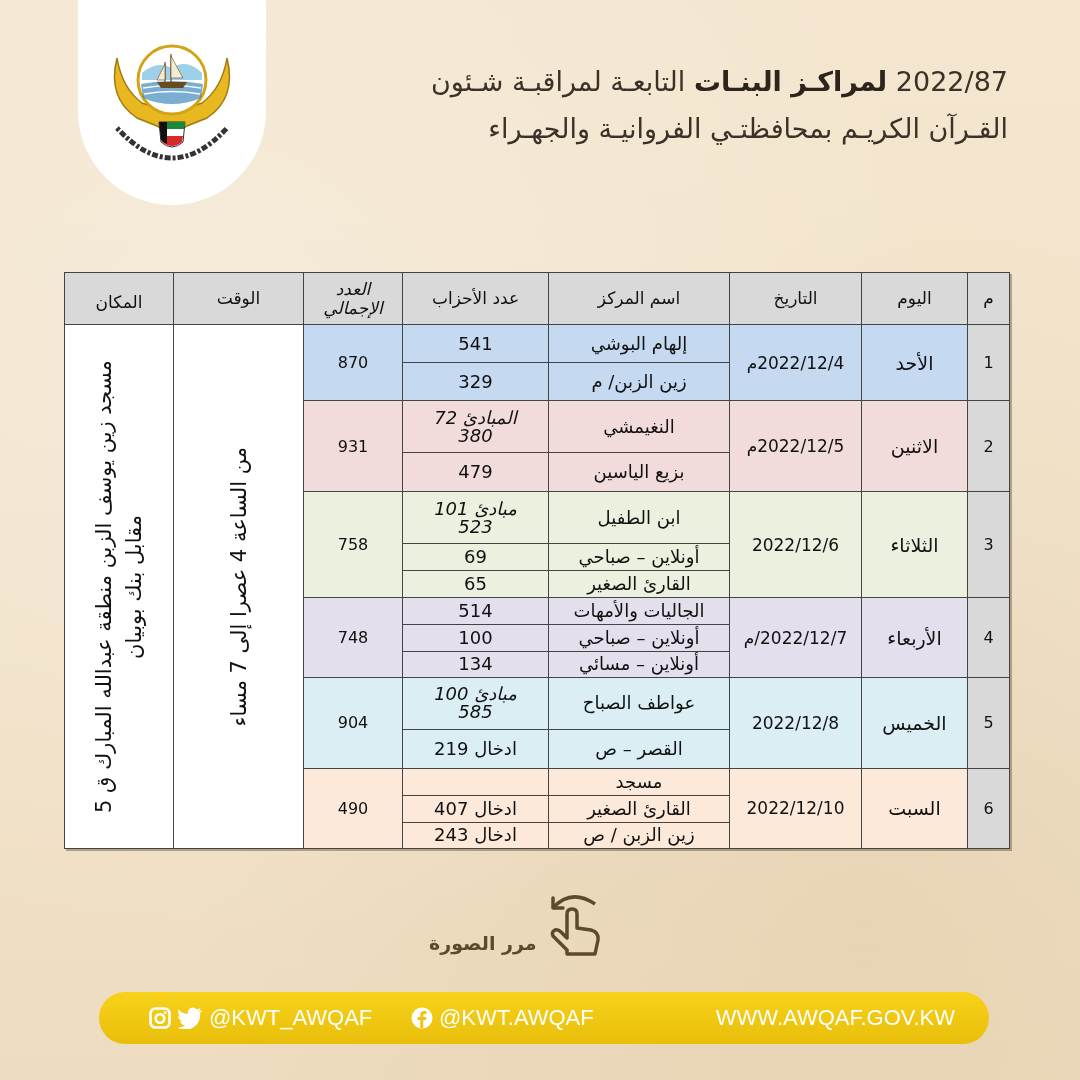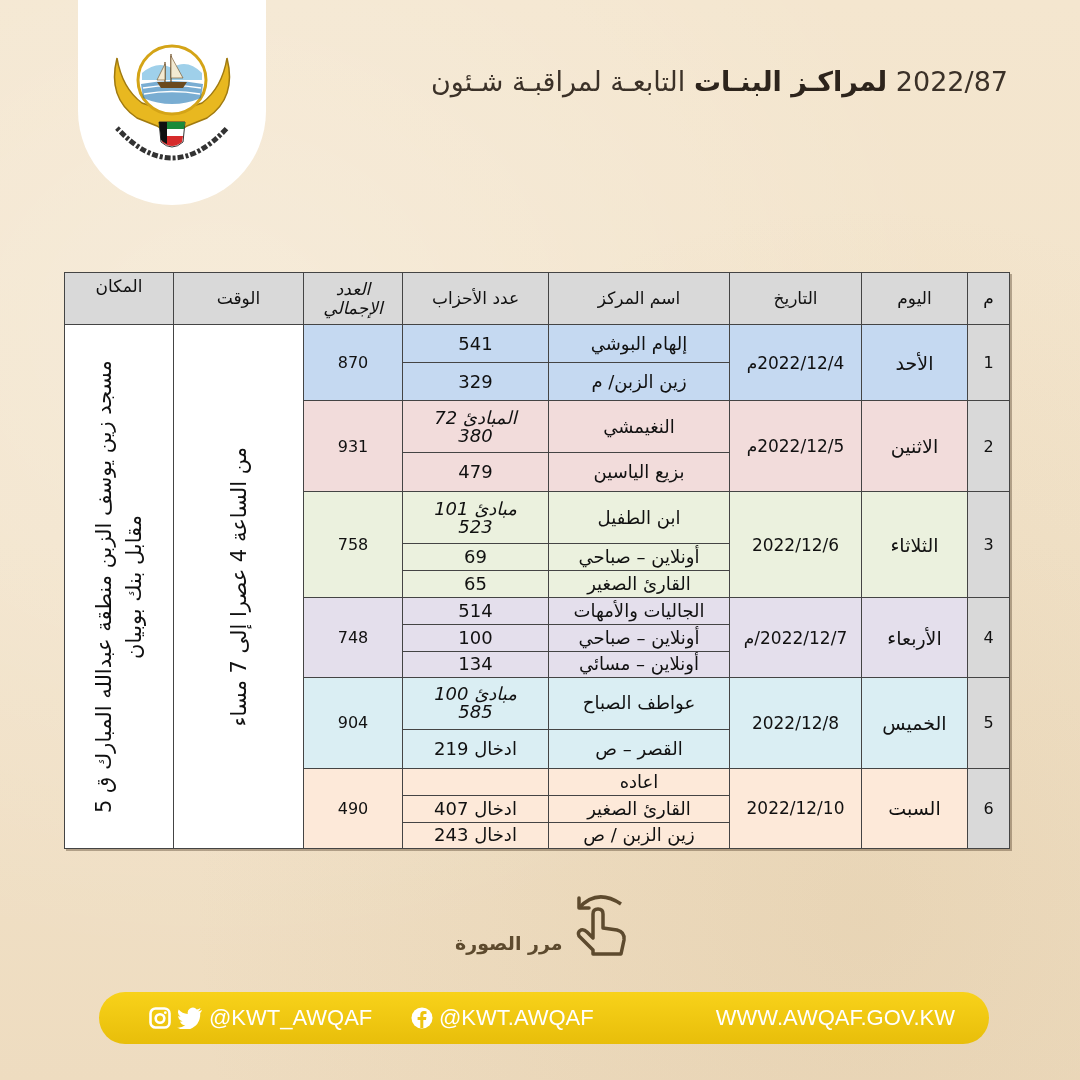--- a/index.html
+++ b/index.html
@@ -52,21 +52,21 @@
   }
 
   .r1 { background: #c5d9f1; }
   .r2 { background: #f2dcdb; }
   .r3 { background: #ebf1de; }
   .r4 { background: #e4dfec; }
   .r5 { background: #daeef3; }
   .r6 { background: #fde9d9; }
 
   .swipe {
-    position: absolute; left: 455px; top: 890px; display: flex; align-items: flex-end; gap: 6px;
+    position: absolute; left: 429px; top: 890px; display: flex; align-items: flex-end; gap: 6px;
     color: #5d4a2e;
   }
   .swipe-label { font-size: 19px; font-weight: bold; direction: rtl; margin-bottom: 6px; }
 
   .footer-bar {
     position: absolute; left: 99px; top: 992px; width: 890px; height: 52px;
     border-radius: 26px; background: linear-gradient(180deg, #f8d21a 0%, #e8be0a 100%);
     display: flex; align-items: center; color: #ffffff;
     font-family: "Liberation Sans", sans-serif; font-size: 22px;
   }
@@ -95,20 +95,21 @@
     <path d="M62 104 L88 104 L87 111 L63 111Z" fill="#1a8a3a"></path>
     <path d="M64 118 L86 118 L85 124 Q75 132 65 124Z" fill="#d62b2b"></path>
     <path d="M62 104 L70 104 L70 126 Q66 124 64 122Z" fill="#111"></path>
 
     <path d="M20 110 Q75 170 130 110" stroke="#333" stroke-width="5" fill="none" stroke-dasharray="3 2 6 2"></path>
   </svg>
 </div>
 
 <div class="title">
   <div><span>2022/87 </span><b>لمراكـز البنـات</b><span> التابعـة لمراقبـة شـئون</span></div>
+  <div>القـرآن الكريـم بمحافظتـي الفروانيـة والجهـراء</div>
 </div>
 
 <table class="sched">
   <colgroup>
     <col style="width:42px">
     <col style="width:106px">
     <col style="width:132px">
     <col style="width:181px">
     <col style="width:146px">
     <col style="width:99px">
@@ -120,21 +121,21 @@
       <th>م</th>
       <th>اليوم</th>
       <th>التاريخ</th>
       <th>اسم المركز</th>
       <th>عدد الأحزاب</th>
       <th class="two">
           <div>العدد</div>
           <div>الإجمالي</div>
         </th>
       <th style="vertical-align:middle">الوقت</th>
-      <th style="vertical-align:top;padding-top:4px">المكان</th>
+      <th style="vertical-align:top;padding-top:20px">المكان</th>
     </tr>
   </thead>
   <tbody>
 
     <tr class="r1" style="height:38px">
       <td class="idx" rowspan="2">1</td>
       <td class="day" rowspan="2">الأحد</td>
       <td class="date" rowspan="2">2022/12/4م</td>
       <td class="sub dashb">إلهام البوشي</td>
       <td class="sub dashb">541</td>
@@ -217,21 +218,21 @@
     </tr>
     <tr class="r5" style="height:39px">
       <td class="sub">القصر – ص</td>
       <td class="sub">ادخال 219</td>
     </tr>
 
     <tr class="r6" style="height:27px">
       <td class="idx" rowspan="3">6</td>
       <td class="day" rowspan="3">السبت</td>
       <td class="date" rowspan="3">2022/12/10</td>
-      <td class="sub dashb">اعاده</td>
+      <td class="sub dashb">مسجد</td>
       <td class="sub dashb"></td>
       <td class="total" rowspan="3">490</td>
     </tr>
     <tr class="r6" style="height:27px">
       <td class="sub dashb">القارئ الصغير</td>
       <td class="sub dashb">ادخال 407</td>
     </tr>
     <tr class="r6" style="height:26px">
       <td class="sub">زين الزبن / ص</td>
       <td class="sub">ادخال 243</td>

